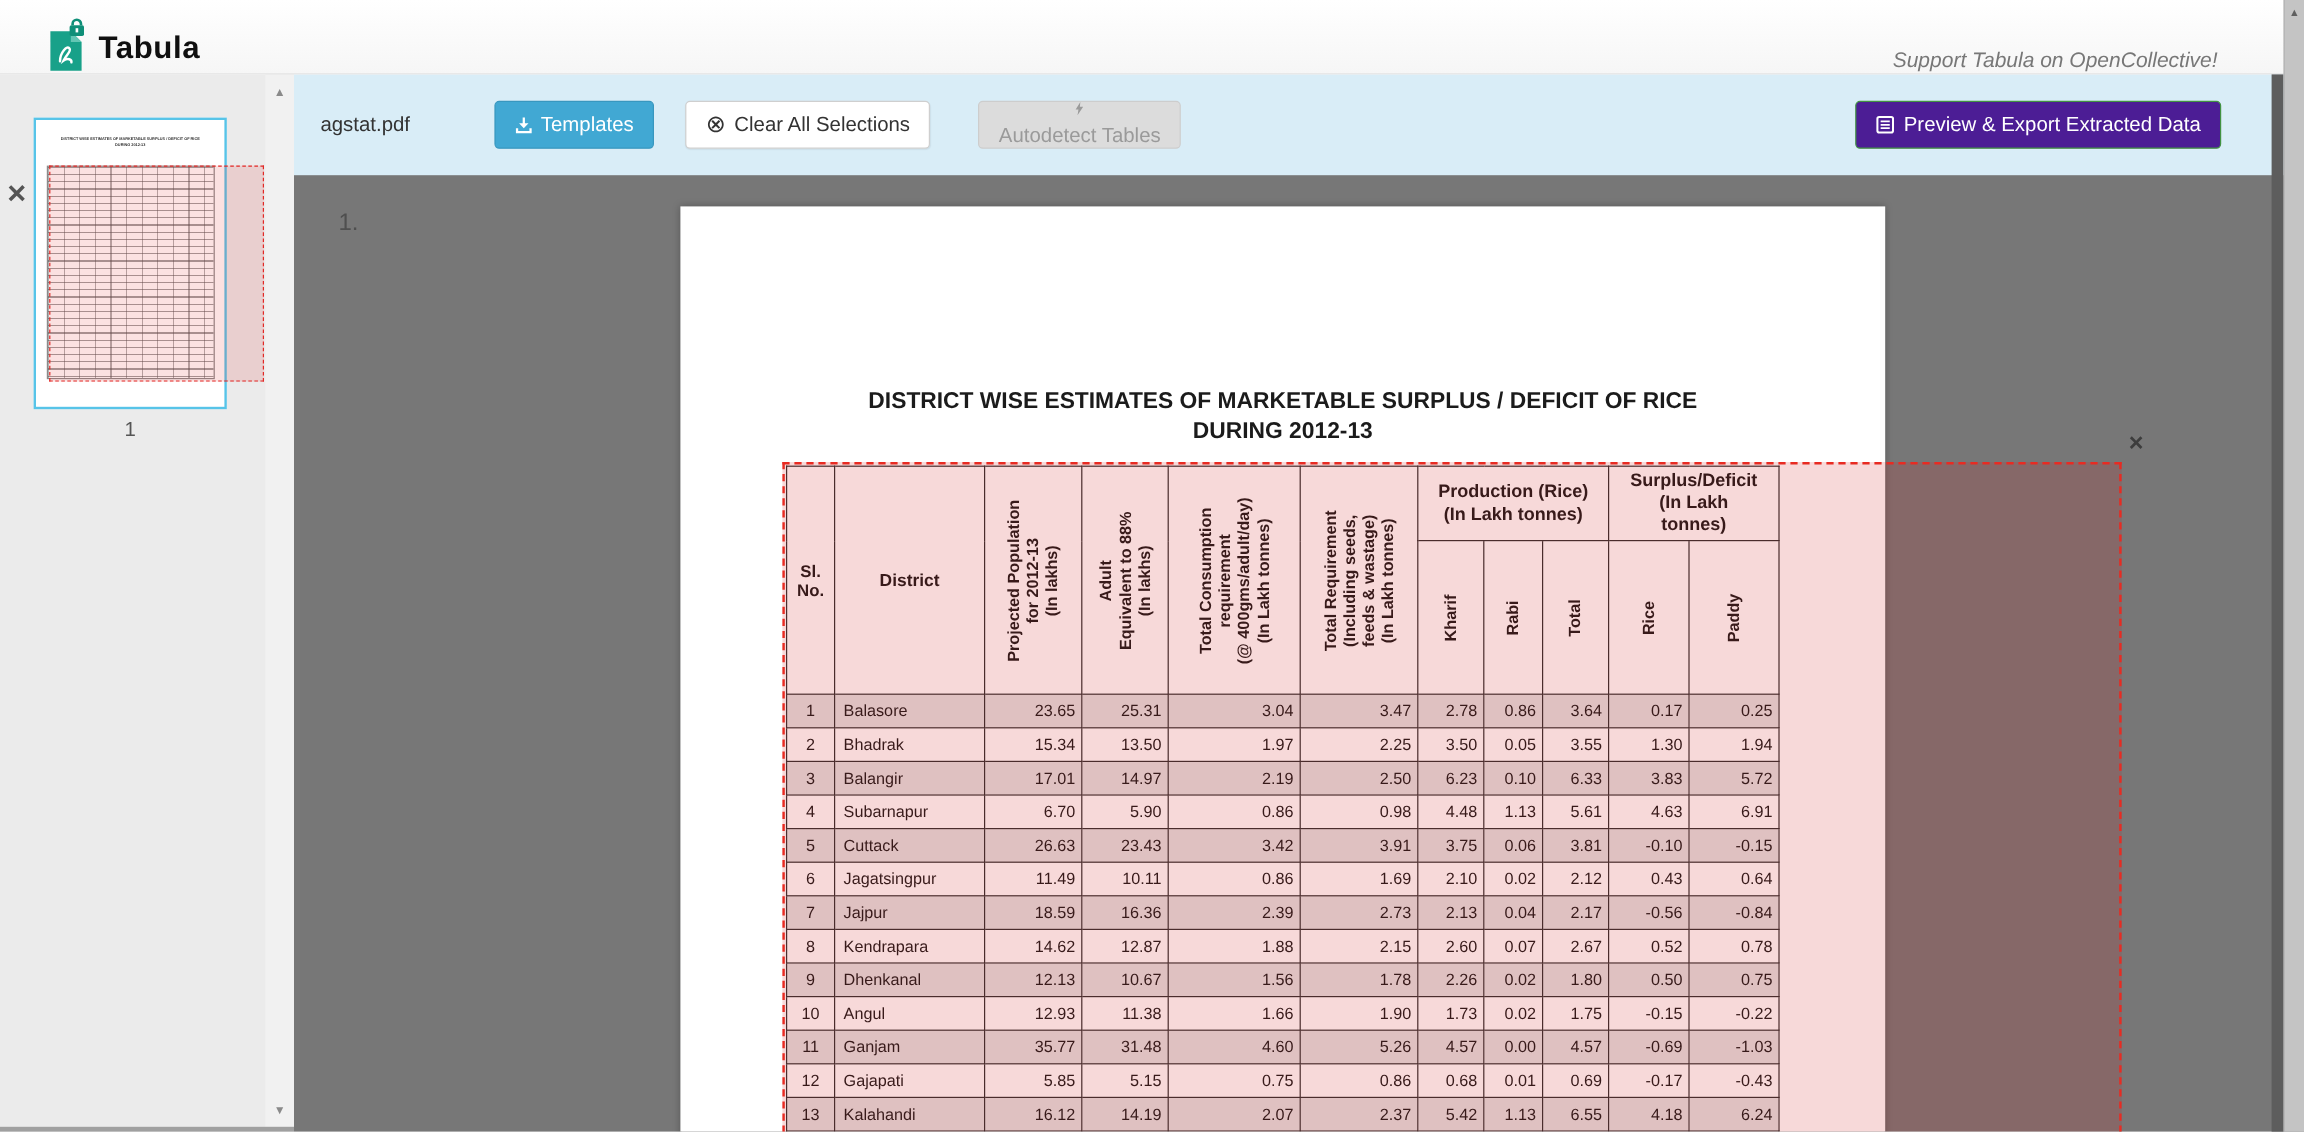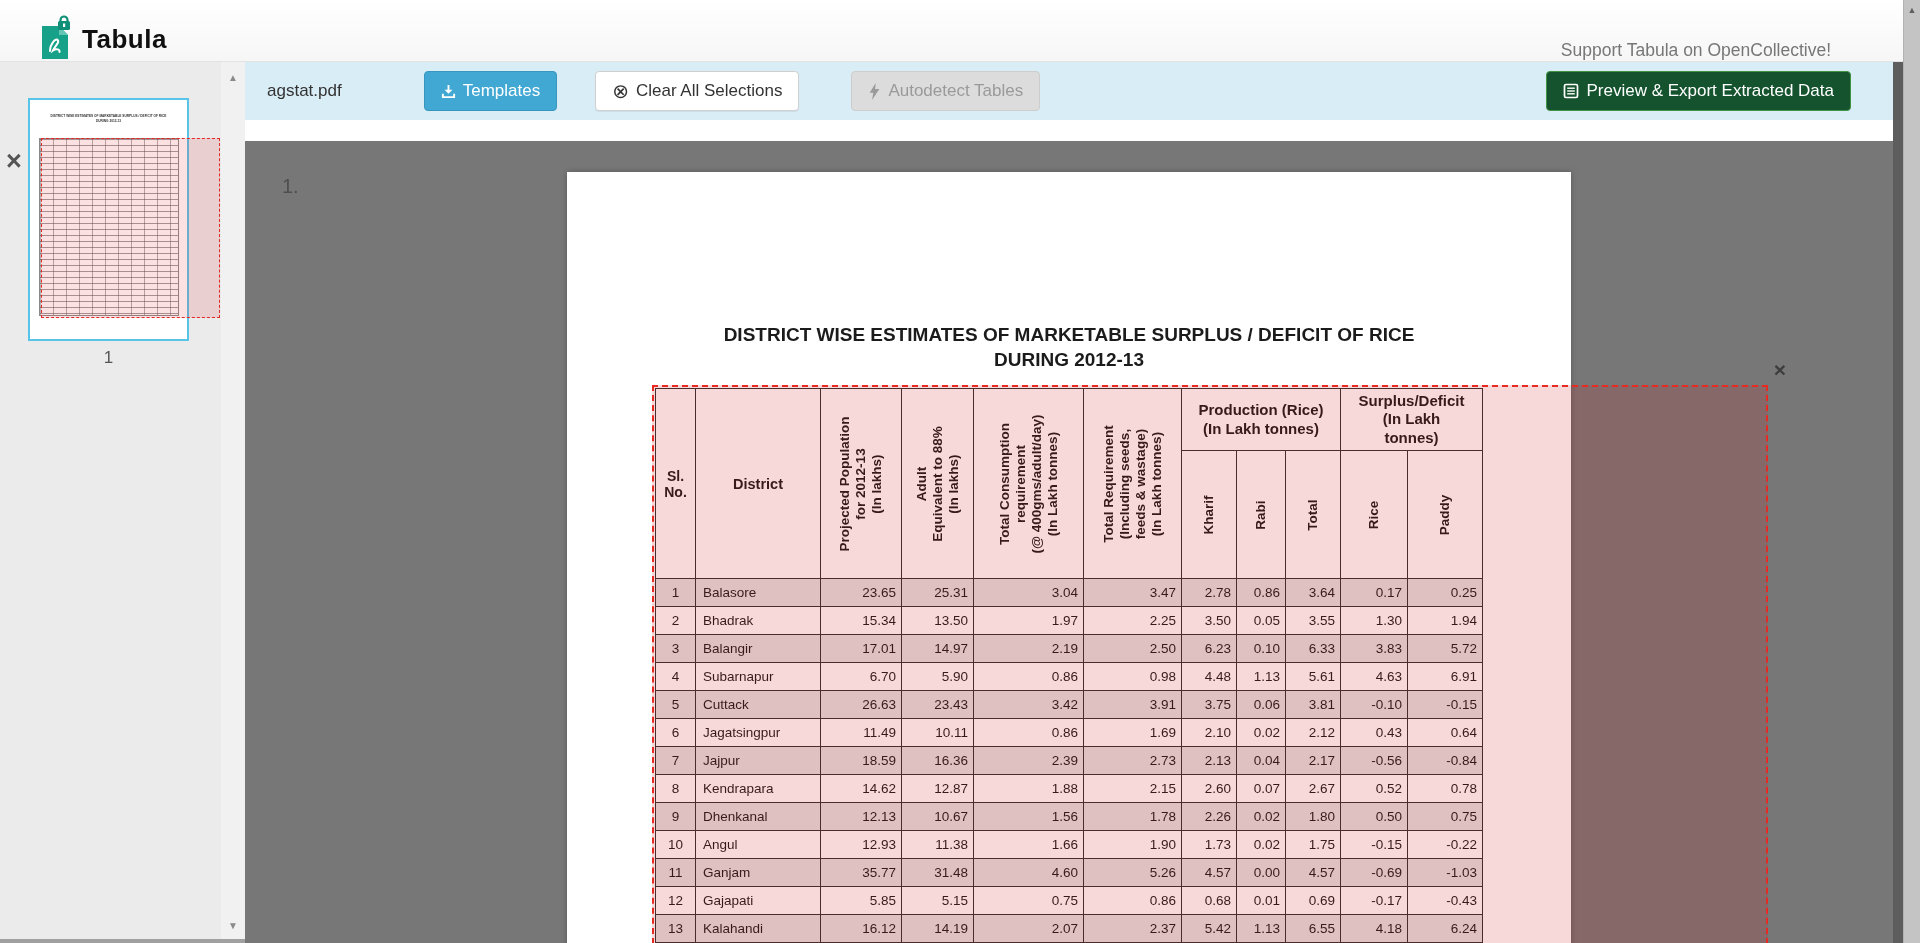--- a/index.html
+++ b/index.html
@@ -8,35 +8,35 @@
 
   
   .navbar { position:absolute; left:0; top:0; width:1920px; height:62px;
             background:linear-gradient(#ffffff,#f6f6f6);
             border-bottom:1px solid #e3e3e3; display:flex; align-items:flex-end; z-index:30; }
   .brand-wrap { display:flex; align-items:center; margin-left:40px; }
   .brand-logo { margin-right:10px; margin-top:2px; }
   .brand-name { font-size:26px; font-weight:bold; color:#101010; letter-spacing:0.5px; }
   .nav-links { display:flex; margin-left:66px; gap:48px; }
   .nav-link { font-size:17.5px; color:#777; text-decoration:none; cursor:pointer; }
-  .support-link { position:absolute; right:89px; font-size:17.5px; color:#777; cursor:pointer; }
-
-  
-  .toolbar { position:absolute; left:245px; top:62px; width:1675px; height:58px;
-             background:#d9edf7; display:flex; align-items:center; z-index:20;gap:12px; }
+  .support-link { position:absolute; right:72px; font-size:17.5px; color:#777; cursor:pointer;font-style:italic; }
+
+  
+  .toolbar { position:absolute; left:245px; top:62px; width:1675px; height:84px;
+             background:#d9edf7; display:flex; align-items:center; z-index:20; }
   .filename { font-size:17px; color:#333; margin-left:22px; }
   .btn { display:inline-flex; align-items:center; gap:7px; height:40px; padding:0 16px;
          border-radius:4px; font-size:17px; cursor:pointer; border:1px solid transparent;
          user-select:none; }
   .btn-templates { background:#41a8d3; border-color:#3897bf; color:#fff; margin-left:70px; }
   .btn-clear { background:#ffffff; border-color:#cfcfcf; color:#333; margin-left:26px;
                box-shadow:0 1px 1px rgba(0,0,0,0.06); }
   .btn-auto { background:#dcdcdc; border-color:#cdcdcd; color:#9a9a9a; margin-left:40px;
-              cursor:default; }
-  .btn-export { position:absolute; right:69px; background:#14532d; border-color:#429342;
+              cursor:default;flex-direction:column; }
+  .btn-export { position:absolute; right:69px; background:#4c1d95; border-color:#429342;
                 color:#fff; }
   .icon-clear { font-size:20px; line-height:1; color:#333; }
 
   
   .sidebar { position:absolute; left:0; top:62px; width:245px; height:881px;
              background:#ebebeb; z-index:10; }
   .side-strip { position:absolute; right:0; top:0; width:24px; height:881px; background:#f1f1f1; }
   .scroll-arrow { position:absolute; left:0; width:24px; text-align:center; font-size:10px;
                   color:#8a8a8a; cursor:pointer; }
   .arrow-up { top:10px; }

